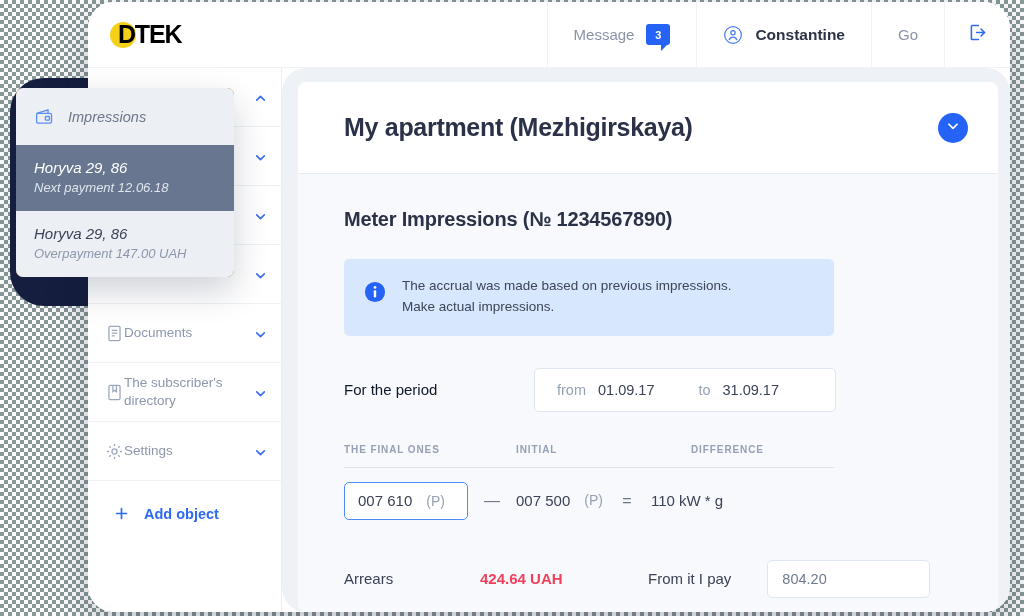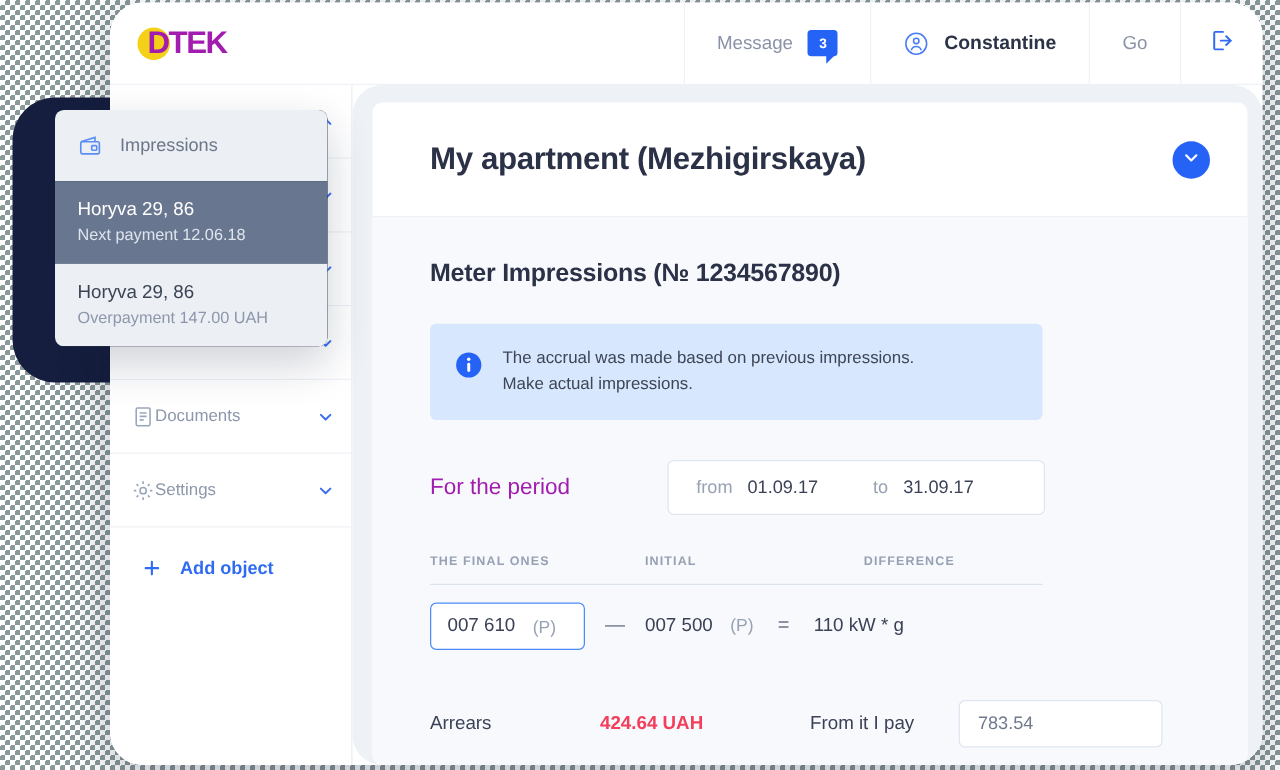--- a/index.html
+++ b/index.html
@@ -73,21 +73,21 @@
     background: #f5d019;
     position: absolute;
     left: 0; top: 1px;
   }
   .logo-text {
     position: relative;
     z-index: 2;
     font-weight: bold;
     font-size: 25px;
     letter-spacing: -1.2px;
-    color: #a21caf;
+    color: #000000;
     margin-left: 8px;
   }
   .topbar-spacer { flex: 1 1 auto; }
 
   .tb-cell {
     display: flex; align-items: center;
     border-left: 1px solid #eef1f6;
     padding: 0 26px;
     gap: 12px;
     height: 100%;
@@ -218,21 +218,21 @@
     width: 22px; height: 22px; flex: 0 0 22px;
     margin-top: 5px;
   }
   .alert-text { font-size: 13.5px; color: #3d4556; line-height: 1.55; }
 
   
   .period-row {
     display: flex; align-items: center;
     margin-top: 32px;
   }
-  .period-label { font-size: 18px; color: #a21caf; width: 190px; flex: 0 0 190px; }
+  .period-label { font-size: 15px; color: #0f172a; width: 190px; flex: 0 0 190px; }
   .period-box {
     background: #ffffff;
     border: 1px solid #dfe6f1;
     border-radius: 5px;
     height: 44px;
     display: flex; align-items: center;
     padding: 0 22px;
     gap: 12px;
     min-width: 302px;
   }
@@ -290,28 +290,29 @@
     padding: 0 14px;
     background: #ffffff;
     font-size: 14.5px;
     color: #6f7casa;
   }
   .ar-input span { font-size: 14.5px; color: #6f7a8e; }
 
   
   .dropdown {
     position: absolute;
-    left: 44px;
+    left: 16px;
     top: 88px;
     width: 218px;
-    background: #0f172a;
+    background: #a16207;
     border-radius: 7px;
     z-index: 10;
     overflow: hidden;
     box-shadow: 0 14px 34px rgba(20,30,60,0.20);
+    font-style: italic;
   }
   .dd-head {
     display: flex; align-items: center;
     gap: 13px;
     padding: 17px 18px 17px 18px;
     height: 57px;
     background: #eceff4;
   }
   .dd-head-label { font-size: 14.5px; color: #6c7689; }
   .dd-wallet { width: 21px; height: 21px; flex: 0 0 21px; }
@@ -416,20 +417,34 @@
         </span>
         <span class="nav-label">Documents</span>
         <span class="chev">
           <svg viewBox="0 0 24 24" fill="none" stroke="currentColor" stroke-width="3" stroke-linecap="round" stroke-linejoin="round">
               <path d="M5 9l7 7 7-7"></path>
             </svg>
         </span>
       </div>
 
 
+      <div class="nav-item">
+        <span class="nav-ic">
+          <svg viewBox="0 0 24 24" fill="none" stroke="currentColor" stroke-width="1.6">
+              <rect x="5" y="3" width="14" height="18" rx="1.5"></rect>
+              <path d="M10 3v8l2.2-1.8L14.4 11V3"></path>
+            </svg>
+        </span>
+        <span class="nav-label">The subscriber's directory</span>
+        <span class="chev">
+          <svg viewBox="0 0 24 24" fill="none" stroke="currentColor" stroke-width="3" stroke-linecap="round" stroke-linejoin="round">
+              <path d="M5 9l7 7 7-7"></path>
+            </svg>
+        </span>
+      </div>
 
       <div class="nav-item">
         <span class="nav-ic">
           <svg viewBox="0 0 24 24" fill="none" stroke="currentColor" stroke-width="1.6">
               <circle cx="12" cy="12" r="3.2"></circle>
               <path d="M12 2.6v2.6M12 18.8v2.6M21.4 12h-2.6M5.2 12H2.6M18.6 5.4l-1.8 1.8M7.2 16.8l-1.8 1.8M18.6 18.6l-1.8-1.8M7.2 7.2L5.4 5.4"></path>
             </svg>
         </span>
         <span class="nav-label">Settings</span>
         <span class="chev">
@@ -511,21 +526,21 @@
               <div class="op-sign">=</div>
               <div class="diff-val">110 kW * g</div>
             </div>
           </div>
 
           <div class="arrears-row">
             <div class="ar-label">Arrears</div>
             <div class="ar-amount">424.64 UAH</div>
             <div class="ar-pay-label">From it I pay</div>
             <div class="ar-input">
-              <span>783.54</span>
+              <span>804.20</span>
             </div>
           </div>
 
         </div>
       </div>
     </div>
   </div>
 </div>
 
 <div class="dropdown">

